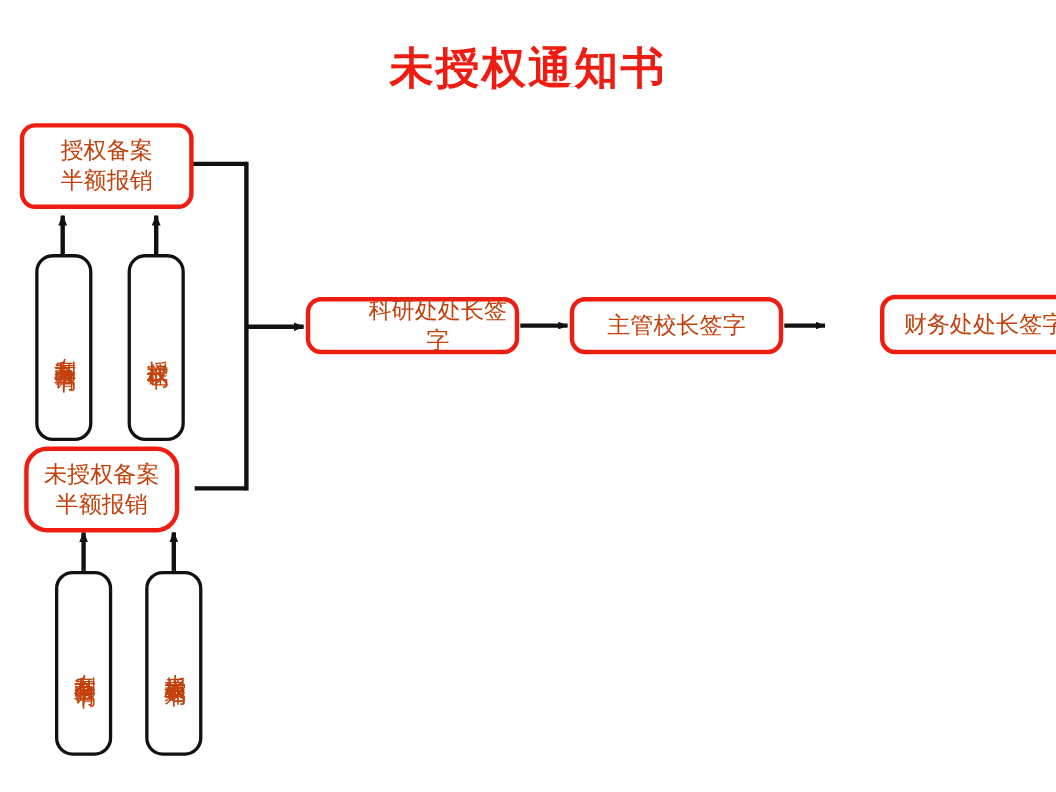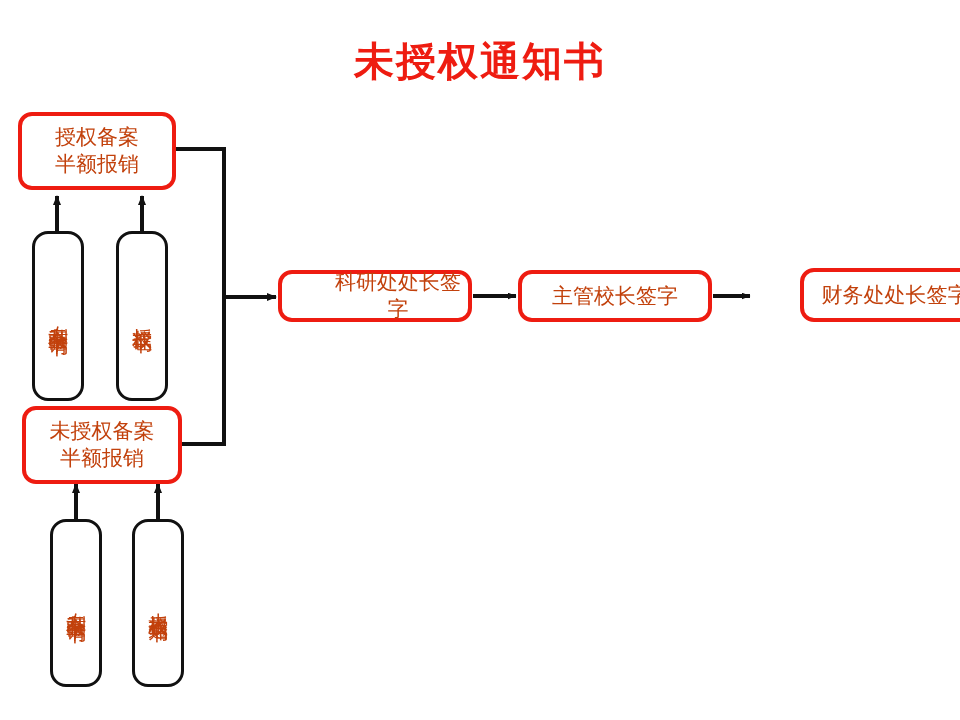--- a/index.html
+++ b/index.html
@@ -147,21 +147,21 @@
   </div>
 
   <div class="node black vbox" style="left:32px; top:231px; width:52px; height:170px;">
     <span class="label">专利基金申请书</span>
   </div>
 
   <div class="node black vbox" style="left:116px; top:231px; width:52px; height:170px;">
     <span class="label">授权证书</span>
   </div>
 
-  <div class="node red hbox" style="left:22px; top:406px; width:160px; height:78px; flex-direction:column;">
+  <div class="node red hbox" style="left:22px; top:406px; width:141px; height:78px; flex-direction:column;border-radius:21px;">
     <span class="label">未授权备案</span>
     <span class="label">半额报销</span>
   </div>
 
   <div class="node black vbox" style="left:50px; top:519px; width:52px; height:168px;">
     <span class="label">专利基金申请书</span>
   </div>
 
   <div class="node black vbox" style="left:132px; top:519px; width:52px; height:168px;">
     <span class="label">未授权通知书</span>

